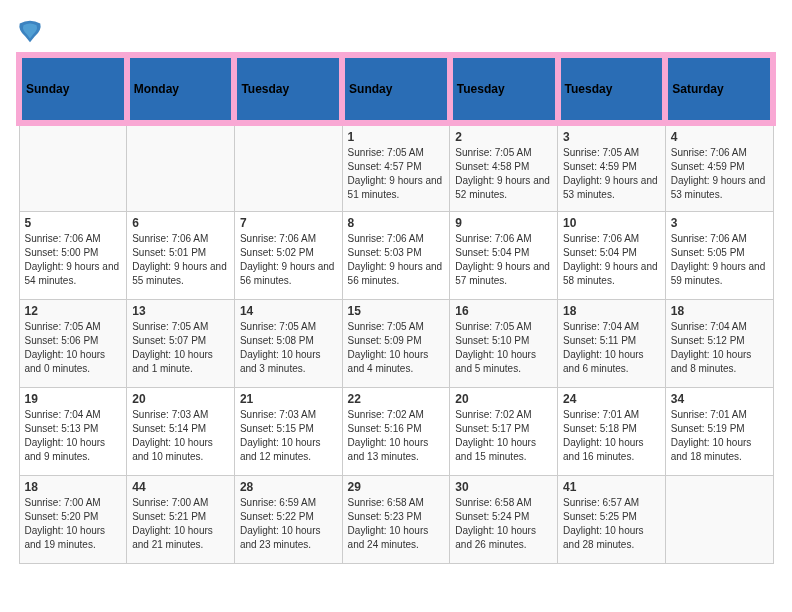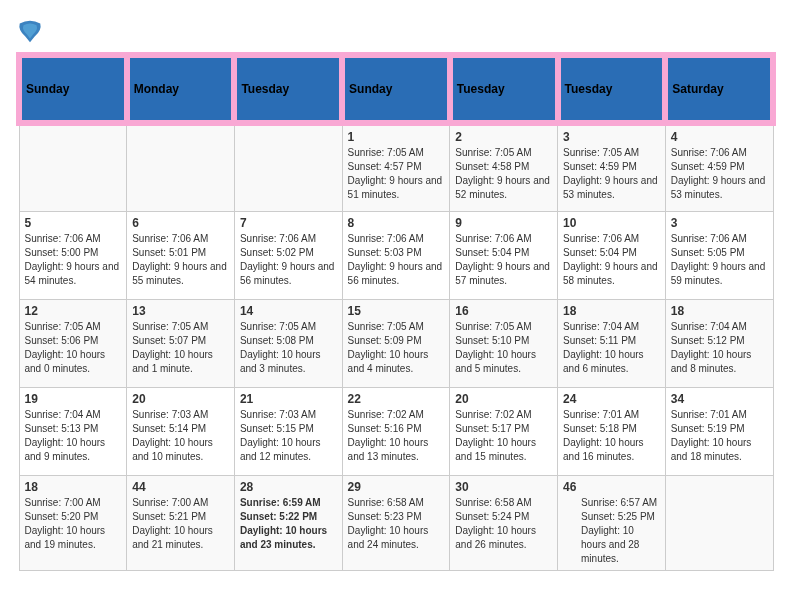--- a/index.html
+++ b/index.html
@@ -287,38 +287,38 @@
 Daylight: 10 hours and 19 minutes.</div>
         </td>
         <td>
           <span class="day-number">44</span>
           <div class="cell-text" style="white-space: pre-line;">Sunrise: 7:00 AM
 Sunset: 5:21 PM
 Daylight: 10 hours and 21 minutes.</div>
         </td>
         <td>
           <span class="day-number">28</span>
-          <div class="cell-text" style="white-space: pre-line; font-weight: bold;">Sunrise: 6:59 AM
+          <div class="cell-text" style="white-space: pre-line;">Sunrise: 6:59 AM
 Sunset: 5:22 PM
 Daylight: 10 hours and 23 minutes.</div>
         </td>
         <td>
           <span class="day-number">29</span>
           <div class="cell-text" style="white-space: pre-line;">Sunrise: 6:58 AM
 Sunset: 5:23 PM
 Daylight: 10 hours and 24 minutes.</div>
         </td>
         <td>
           <span class="day-number">30</span>
           <div class="cell-text" style="white-space: pre-line;">Sunrise: 6:58 AM
 Sunset: 5:24 PM
 Daylight: 10 hours and 26 minutes.</div>
         </td>
         <td>
-          <span class="day-number">46</span>
-          <div class="cell-text" style="white-space: pre-line; margin-left: 18px;">Sunrise: 6:57 AM
+          <span class="day-number">41</span>
+          <div class="cell-text" style="white-space: pre-line;">Sunrise: 6:57 AM
 Sunset: 5:25 PM
 Daylight: 10 hours and 28 minutes.</div>
         </td>
         <td></td>
       </tr>
     </tbody>
 </table>
 
 </body></html>

